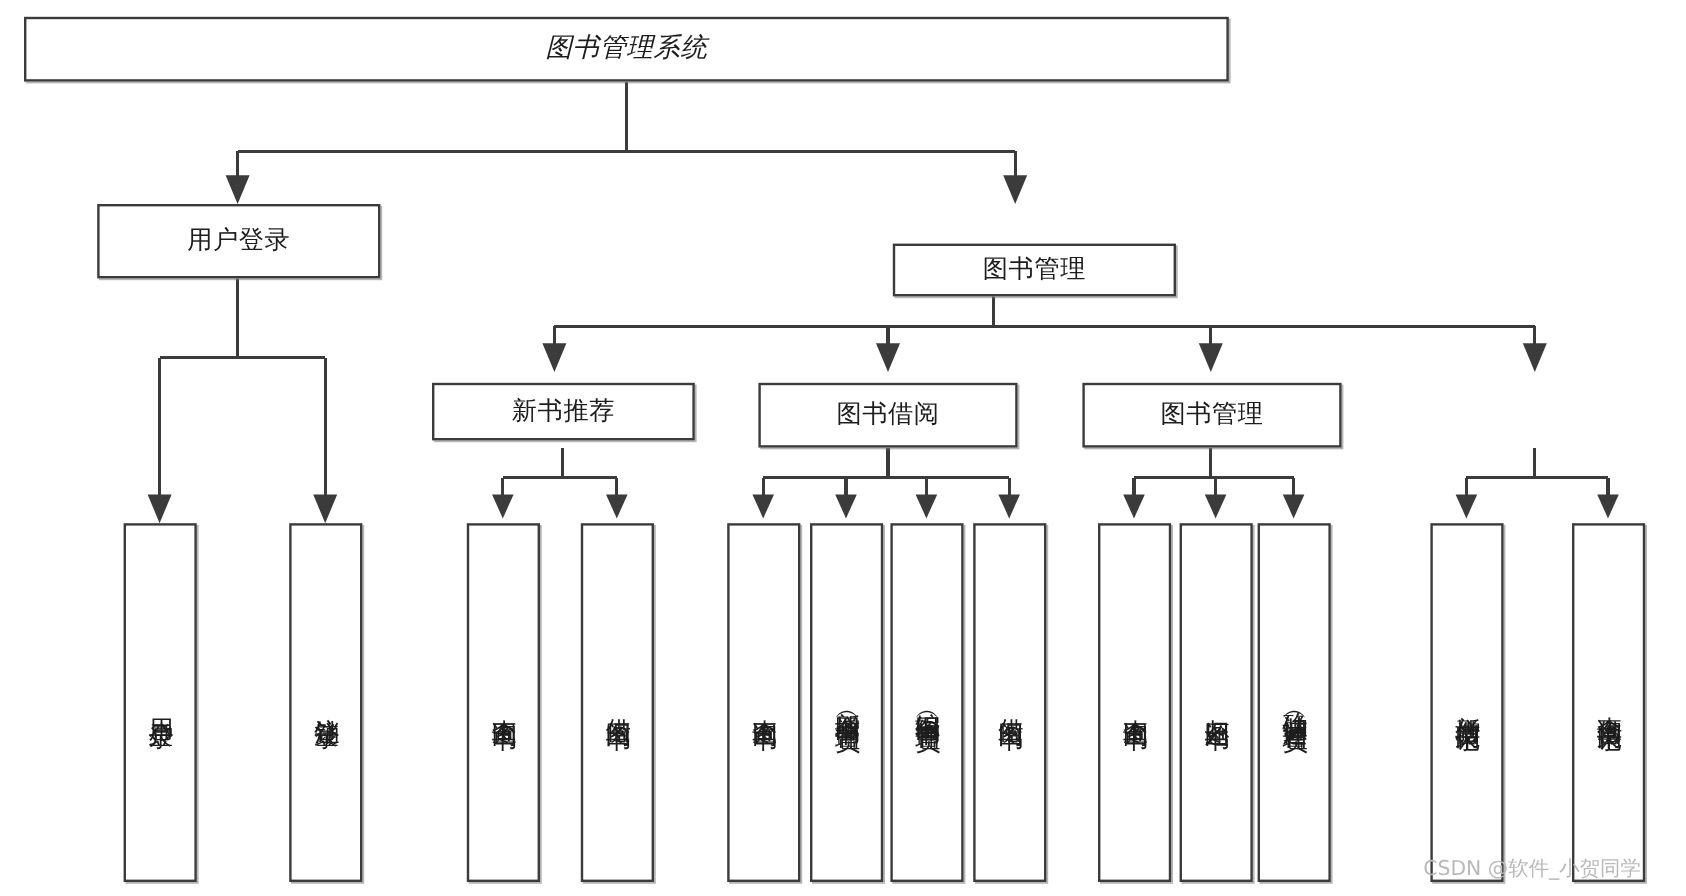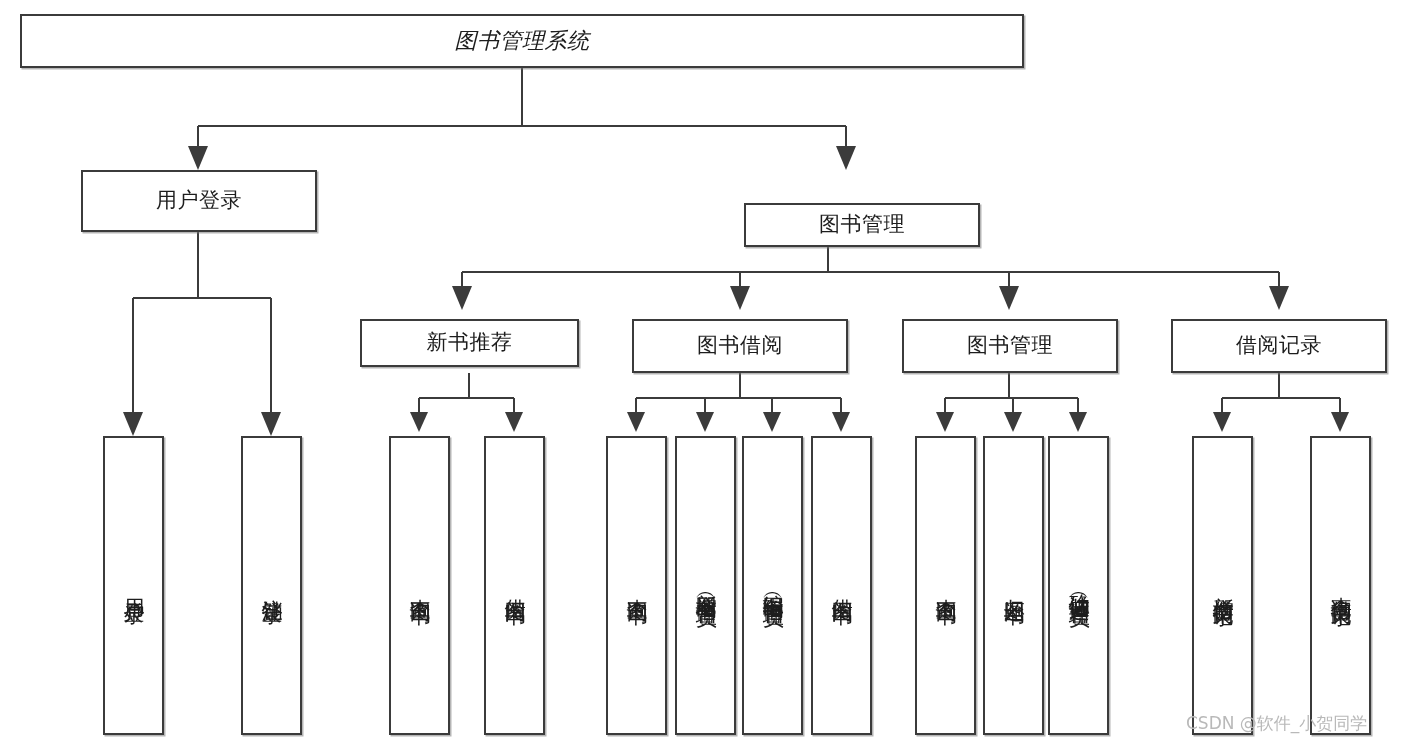--- a/index.html
+++ b/index.html
@@ -166,23 +166,20 @@
 
   <div class="node horiz" style="left:360px; top:319px; width:219px; height:48px;">
     <span class="lbl">新书推荐</span>
   </div>
   <div class="node horiz" style="left:632px; top:319px; width:216px; height:54px;text-align:center;">
     <span class="lbl">图书借阅</span>
   </div>
   <div class="node horiz" style="left:902px; top:319px; width:216px; height:54px;">
     <span class="lbl">图书管理</span>
   </div>
-  <div class="node horiz" style="left:1171px; top:319px; width:216px; height:54px;">
-    <span class="lbl">借阅记录</span>
-  </div>
 
   <div class="node vert" style="left:103px; top:436px; width:61px; height:299px;">
     <span class="lbl">用户登录</span>
   </div>
   <div class="node vert" style="left:241px; top:436px; width:61px; height:299px;">
     <span class="lbl">注销登录</span>
   </div>
 
   <div class="node vert" style="left:389px; top:436px; width:61px; height:299px;">
     <span class="lbl">查询图书</span>

